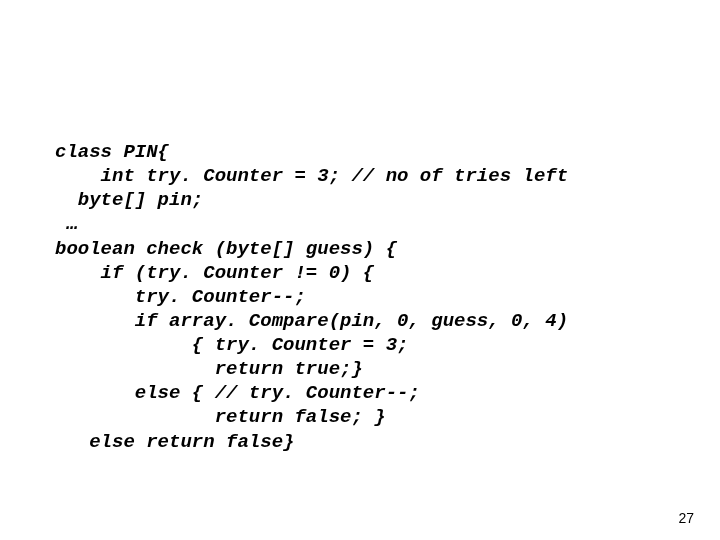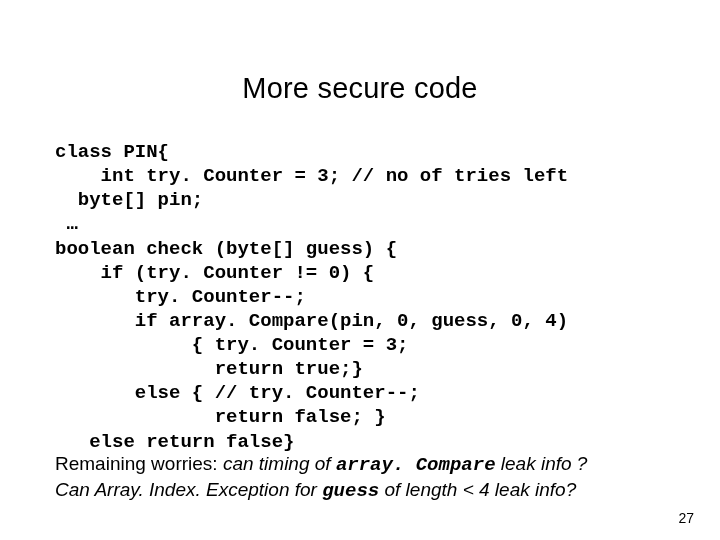--- a/index.html
+++ b/index.html
@@ -31,20 +31,21 @@
   .code {
     position: absolute;
     top: 140px;
     left: 55px;
     width: 620px;
     font-family: "Courier New", Courier, monospace;
     font-size: 19px;
     font-weight: bold;
     line-height: 1.27;
     white-space: pre;
+    font-style: italic;
   }
   .worries {
     position: absolute;
     top: 452px;
     left: 55px;
     width: 620px;
     font-size: 19px;
     line-height: 1.3;
   }
   .worries .ital { font-style: italic; }
@@ -58,36 +59,31 @@
     right: 26px;
     font-size: 14px;
     color: #000;
   }
 </style>
 </head>
 <body>
 
 <div class="slide">
 
-  <div class="title">More secure code</div>
 
   <div class="code"><span>class PIN{</span>
 <span>    int try. Counter = 3; // no of tries left</span>
 <span>  byte[] pin;</span>
 <span> …</span>
 <span>boolean check (byte[] guess) {</span>
 <span>    if (try. Counter != 0) {</span>
 <span>       try. Counter--;</span>
 <span>       if array. Compare(pin, 0, guess, 0, 4)</span>
 <span>            { try. Counter = 3;</span>
 <span>              return true;}</span>
 <span>       else { // try. Counter--;</span>
 <span>              return false; }</span>
 <span>   else return false}</span></div>
 
-  <div class="worries">
-    <span>Remaining worries: </span><span class="ital">can timing of </span><span class="ital mono">array. Compare</span><span class="ital">  leak info ?</span><br>
-    <span class="ital">Can Array. Index. Exception for </span><span class="ital mono">guess</span><span class="ital"> of length &lt; 4 leak info?</span>
-  </div>
 
   <div class="pagenum">27</div>
 
 </div>
 
 </body></html>

